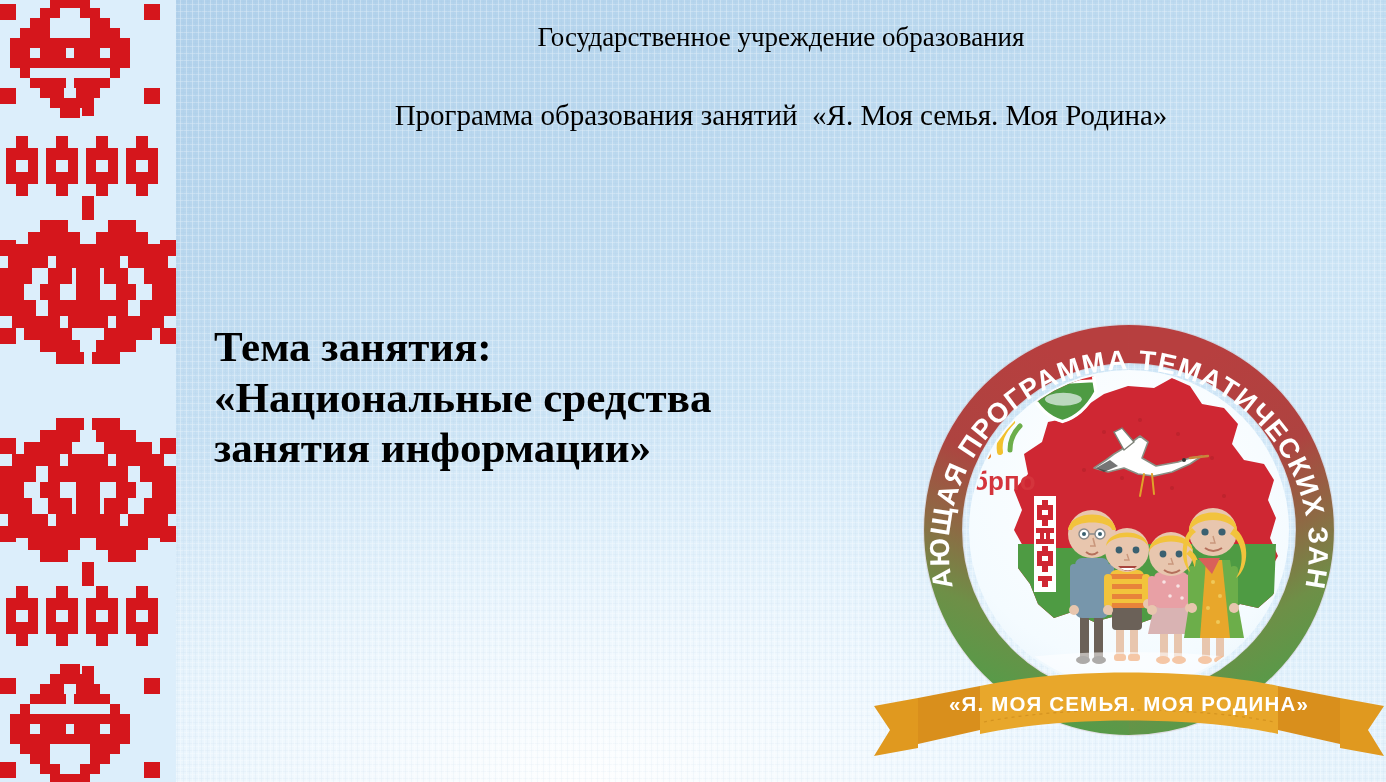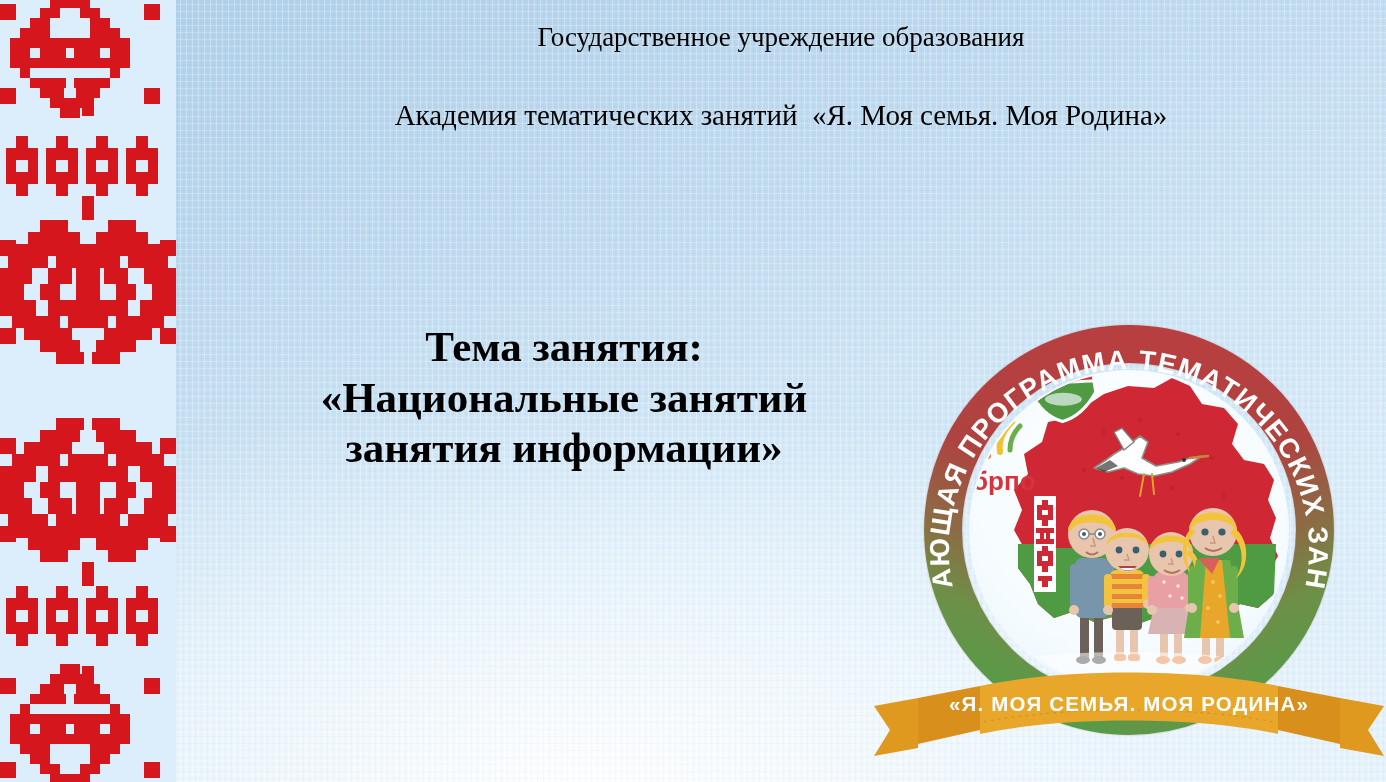--- a/index.html
+++ b/index.html
@@ -67,21 +67,21 @@
     margin-top: 42px;
     white-space: pre;
   }
 
   
   #title-block {
     position: absolute;
     left: 214px;
     top: 322px;
     width: 700px;
-    text-align: center;
+    text-align: left;
     color: #000;
     line-height: 1.18;
   }
   #title-block .t-bold {
     font-size: 43px;
     font-weight: bold;
   }
   #title-block .t-plain {
     font-size: 40px;
     font-weight: normal;
@@ -232,26 +232,26 @@
     <g fill="#d5161c">
       <use href="#motif" y="-8"></use>
       <g transform="translate(0,391) scale(1,-1)">
         <use href="#motif" y="-8"></use>
       </g>
     </g>
   </svg>
 
   <div id="header">
     <div class="org-line">Государственное учреждение образования</div>
-    <div class="program-line">Академия тематических занятий  «Я. Моя семья. Моя Родина»</div>
+    <div class="program-line">Программа образования занятий  «Я. Моя семья. Моя Родина»</div>
   </div>
 
   <div id="title-block">
     <div class="t-bold">Тема занятия:</div>
-    <div class="t-bold">«Национальные занятий</div>
+    <div class="t-bold">«Национальные средства</div>
     <div class="t-bold">занятия информации»</div>
   </div>
 
   <svg id="emblem" viewBox="0 0 514 500">
     <defs>
       <linearGradient id="ringGrad" x1="0.5" y1="0" x2="0.28" y2="1">
         <stop offset="0%" stop-color="#b73f3f"></stop>
         <stop offset="34%" stop-color="#ae4340"></stop>
         <stop offset="56%" stop-color="#8d6a44"></stop>
         <stop offset="74%" stop-color="#6e8f47"></stop>

